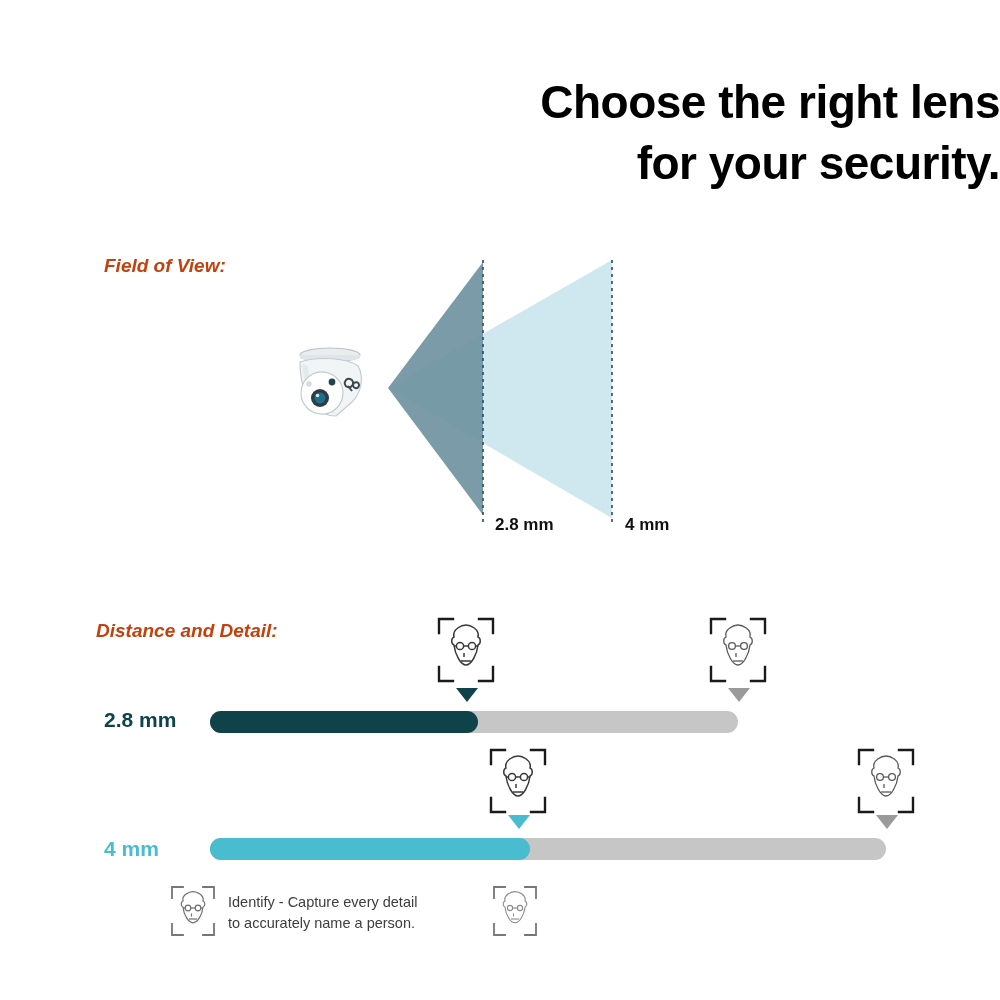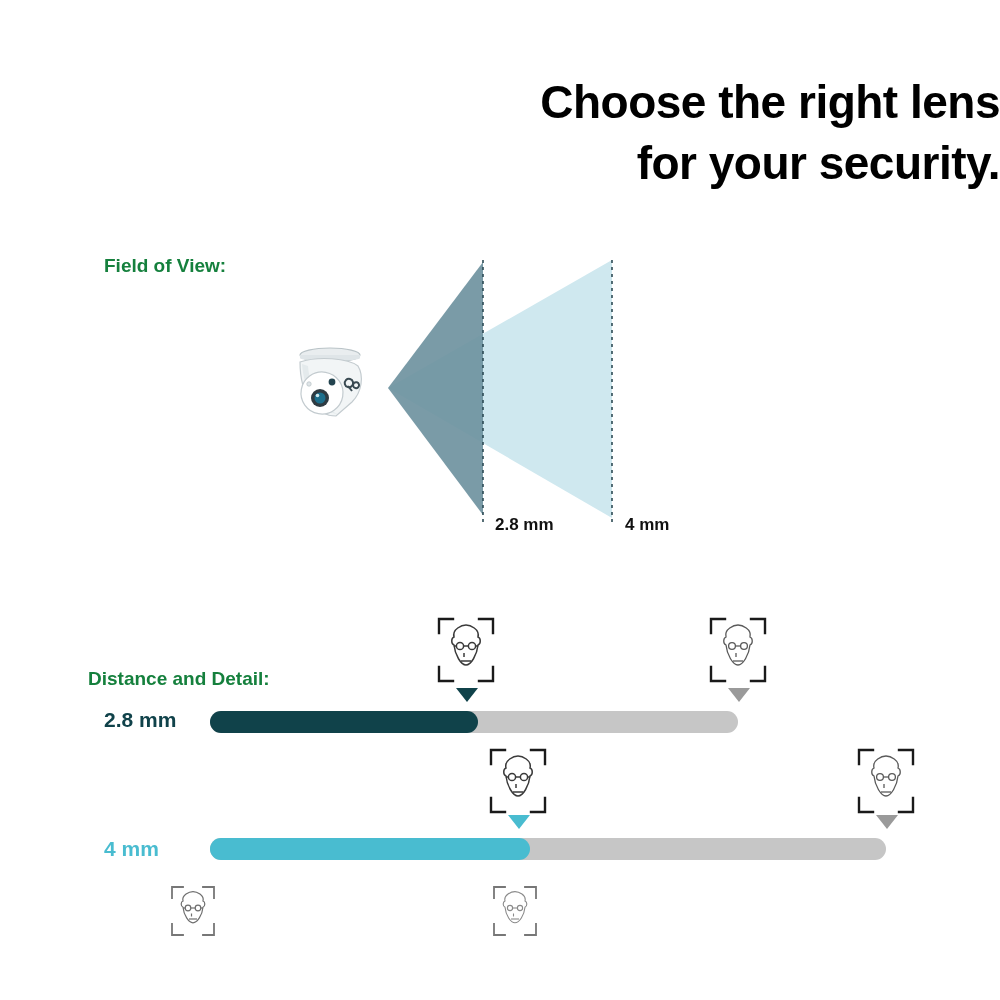--- a/index.html
+++ b/index.html
@@ -28,24 +28,25 @@
     line-height: 1.32;
     letter-spacing: -0.5px;
   }
   .title .line { display: block; }
 
   
   .section-label {
     position: absolute;
     font-size: 19px;
     font-weight: bold;
-    color: #15803d;
+    font-style: italic;
+    color: #c2410c;
   }
   #fov-label { top: 255px; left: 104px; }
-  #dd-label  { top: 620px; left: 88px; margin-top: 48px; }
+  #dd-label  { top: 620px; left: 96px; }
 
   
   #fov-wrap {
     position: absolute;
     left: 240px;
     top: 240px;
     width: 520px;
     height: 310px;
   }
   #fov-svg { display: block; }
@@ -309,20 +310,22 @@
         <path d="M13 16 c-1.6-6 6.4-9.4 10-9.4 s11.6 3.4 10 9.4 c2.4 0.8 2.4 5.4 0 6.2 c-0.8 7.8-5.6 15.6-10 15.6 s-9.2-7.8-10-15.6 c-2.4-0.8-2.4-5.4 0-6.2z"></path>
         <circle cx="18" cy="23" r="2.8"></circle>
         <circle cx="28" cy="23" r="2.8"></circle>
         <path d="M20.8 23 h4.4"></path>
         <path d="M15.2 23 h-2.2"></path>
         <path d="M30.8 23 h2.2"></path>
         <path d="M21.5 28.5 v3"></path>
         <path d="M19 34 h8"></path>
       </g>
     </svg>
+    <div class="legend-text">Identify - Capture every detail
+to accurately name a person.</div>
   </div>
 
   <div class="legend-item" id="legend-2">
     <svg class="legend-icon" viewBox="0 0 46 52" xmlns="http://www.w3.org/2000/svg">
       <g stroke="#777777" stroke-width="1.8" fill="none" stroke-linecap="square">
         <path d="M2 13 L2 2 L13 2"></path>
           <path d="M33 2 L44 2 L44 13"></path>
         <path d="M44 39 L44 50 L33 50"></path>
           <path d="M13 50 L2 50 L2 39"></path>
       </g>

